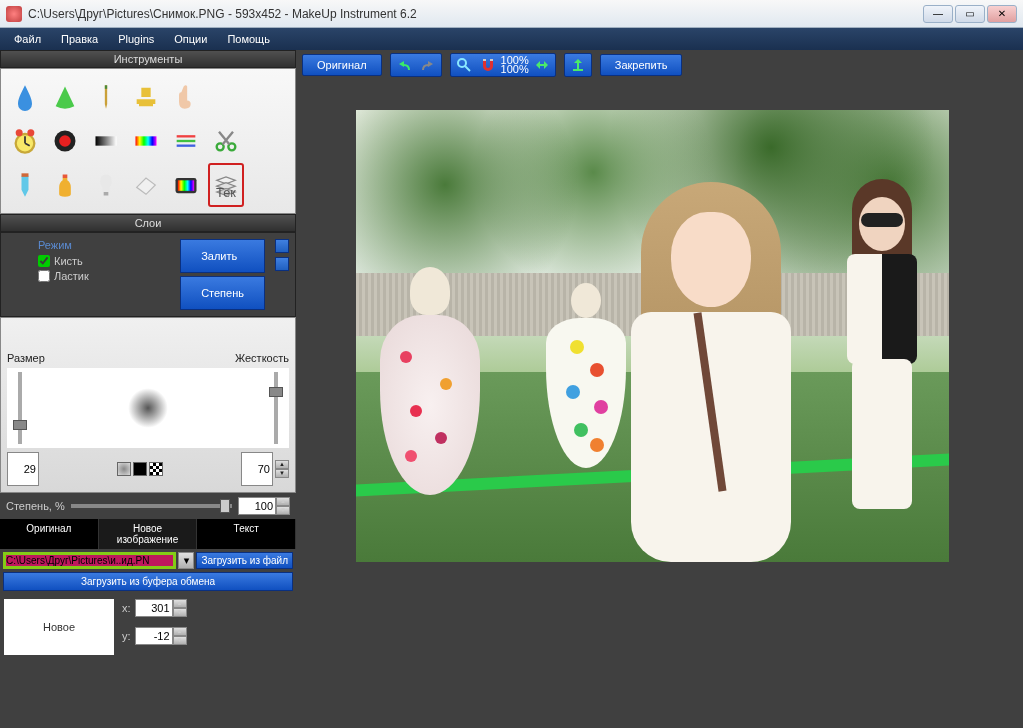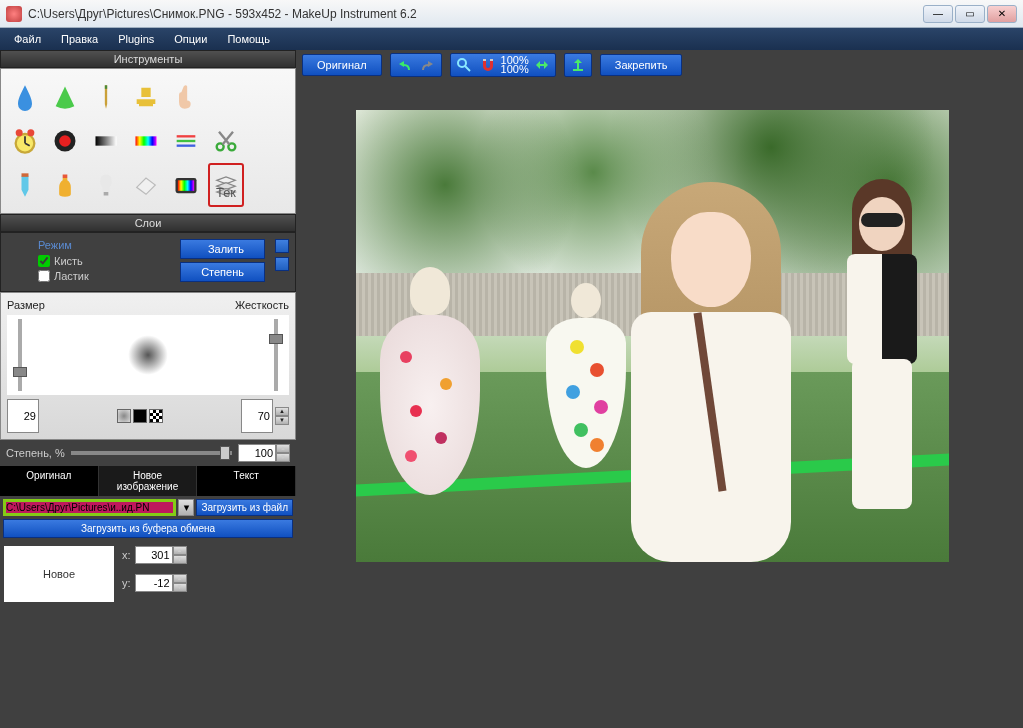--- a/index.html
+++ b/index.html
@@ -25,25 +25,25 @@
 .tool.selected { border: 2px solid #d02020; }
 .tool svg { width: 28px; height: 32px; }
 
 .layers-panel { background: #404040; color: #ccc; padding: 6px; border: 1px solid #222; }
 .mode-section { display: flex; gap: 10px; align-items: flex-start; margin-left: 31px; }
 .mode-col { flex: 1; }
 .mode-label { color: #5a8ad0; margin-bottom: 4px; }
 .mode-check { display: flex; align-items: center; gap: 4px; margin-bottom: 3px; }
 .mode-check input { width: 12px; height: 12px; }
 .btn-col { display: flex; flex-direction: column; gap: 3px; }
-.blue-btn { background: linear-gradient(#3a7ae0,#1050c0); color: #fff; border: 1px solid #0a3080; padding: 3px 20px; text-align: right; cursor: pointer; font-size: 11px; }
+.blue-btn { background: linear-gradient(#3a7ae0,#1050c0); color: #fff; border: 1px solid #0a3080; padding: 10px 20px; text-align: left; cursor: pointer; font-size: 11px; }
 .micro-btn { width: 14px; height: 14px; background: linear-gradient(#4080e0,#2060c0); border: 1px solid #0a3080; margin-bottom: 2px; cursor: pointer; }
 
 .slider-section { background: linear-gradient(#f0f0f0,#d8d8d8); padding: 6px; color: #222; border: 1px solid #888; }
-.slider-labels { display: flex; justify-content: space-between; margin-bottom: 4px; }
+.slider-labels { display: flex; justify-content: space-between; margin-bottom: 4px; margin-top: 28px; }
 .preview-area { height: 80px; background: #fff; position: relative; margin-bottom: 4px; display: flex; align-items: center; justify-content: center; }
 .preview-blob { width: 40px; height: 40px; background: radial-gradient(circle,#555 0%,transparent 70%); border-radius: 50%; }
 .v-slider { position: absolute; top: 4px; bottom: 4px; width: 18px; display: flex; flex-direction: column; align-items: center; }
 .v-slider.left { left: 4px; }
 .v-slider.right { right: 4px; }
 .v-track { flex: 1; width: 4px; background: #aaa; position: relative; }
 .v-handle { position: absolute; width: 14px; height: 10px; background: #888; left: -5px; border: 1px solid #555; }
 .slider-values { display: flex; justify-content: space-between; align-items: center; }
 .val-input { width: 32px; height: 34px; border: 1px solid #888; text-align: right; padding: 16px 2px; }
 .tiny-icons { display: flex; gap: 2px; }

